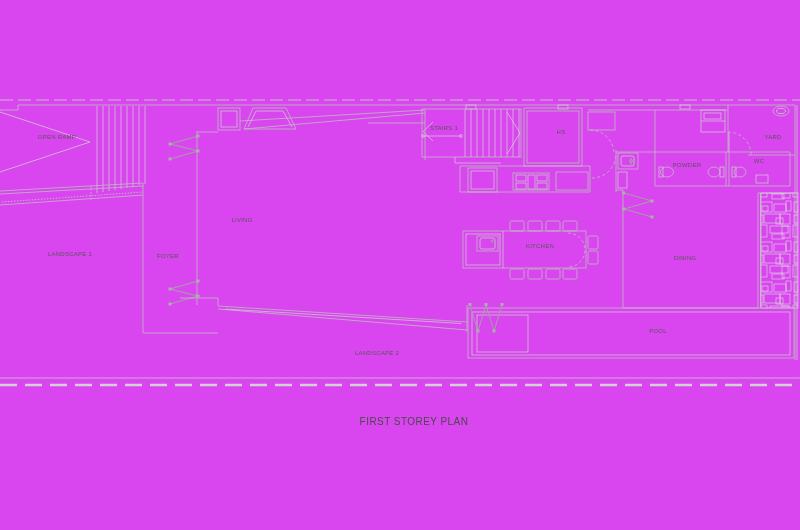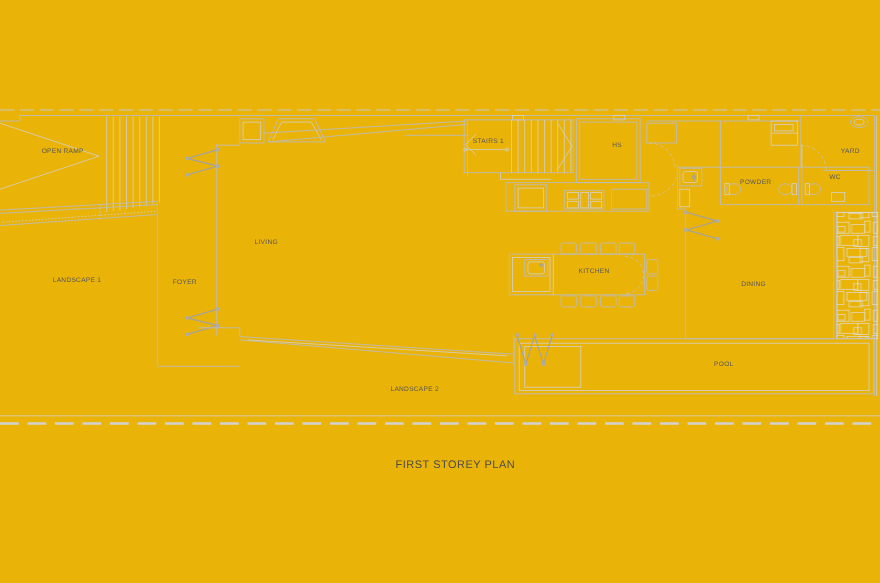--- a/index.html
+++ b/index.html
@@ -1,16 +1,16 @@
 <!DOCTYPE html>
 <html><head>
 <meta charset="utf-8">
 <style>
   html,body{margin:0;padding:0;background:#fff;}
-  .sheet{position:relative;width:800px;height:530px;background:#eab308;overflow:hidden;
+  .sheet{position:relative;width:800px;height:530px;background:#d946ef;overflow:hidden;
          font-family:"Liberation Sans", sans-serif;}
   svg{position:absolute;left:0;top:0;}
   svg text{font-family:"Liberation Sans", sans-serif;fill:#575757;font-size:6px;
            letter-spacing:0.25px;text-anchor:middle;}
   svg text.title{font-size:10px;fill:#4a4a4a;letter-spacing:0.45px;}
   .ln{stroke:#bcbcbc;stroke-width:0.8;fill:none;}
   .ln-lt{stroke:#d2d2d2;stroke-width:0.7;fill:none;}
   .ln-dk{stroke:#a2a2a2;stroke-width:1;fill:none;}
   .dash{stroke:#c8c8c8;stroke-width:0.9;fill:none;stroke-dasharray:13 5;}
   .dash-b{stroke:#d2d2d2;stroke-width:2.4;fill:none;stroke-dasharray:17 8;}

